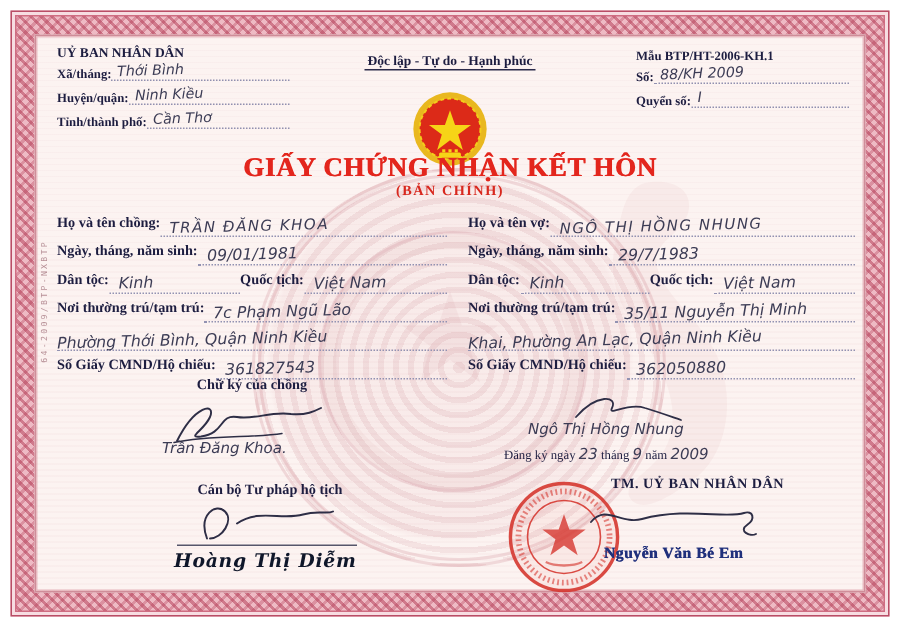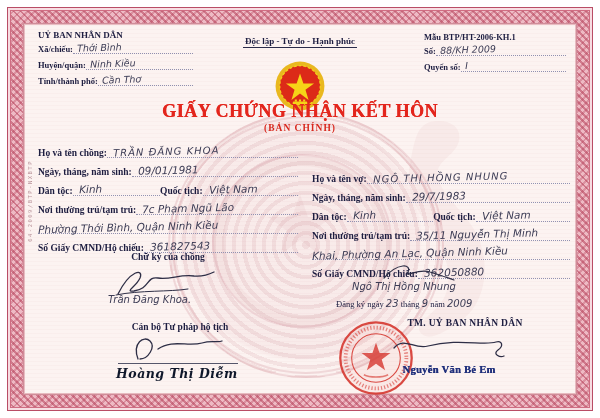--- a/index.html
+++ b/index.html
@@ -60,21 +60,21 @@
   .republic { text-align:center; }
   .republic .l1 { font-size:9.5px; font-weight:bold; color:#1d1d40; letter-spacing:.2px; }
   .republic .l2 { display:inline-block; font-size:9px; font-weight:bold; color:#1d1d40; border-bottom:1px solid #2a2a4a; padding:1px 2px 1px 2px; margin-top:1px; }
   .title {
     position:absolute; left:0; top:101px; width:100%; text-align:center;
     color:#e3261d; font-weight:bold; font-size:18px; letter-spacing:.5px;
     text-shadow:.4px 0 0 #e3261d;
   }
   .subtitle { position:absolute; left:0; top:123px; width:100%; text-align:center; color:#d8281e; font-weight:bold; font-size:9.5px; letter-spacing:1px; }
   .col { position:absolute; top:139px; width:260px; }
-  .col .line { display:flex; align-items:flex-end; height:19px; }
+  .col .line { display:flex; align-items:center; height:19px; }
   .col .fill { flex:1; border-bottom:1px dotted #9292b2; padding:0 2px 0 6px; position:relative; }
   .col .fill .hw { display:inline-block; transform:rotate(-1.5deg) translateY(2px); }
   .sig-head { position:absolute; width:200px; text-align:center; color:#1d1d40; font-size:9.5px; font-weight:bold; }
   .center-text { text-align:center; }
   .regline { position:absolute; font-size:8.5px; color:#1d1d40; white-space:nowrap; }
   .regline .hw { font-size:10px; }
   .committee { position:absolute; text-align:center; color:#1d1d40; font-weight:bold; font-size:9.5px; letter-spacing:.3px; }
   .chairman-name {
     position:absolute; font-family:"Liberation Serif", serif; font-weight:bold;
     color:#20307c; font-size:10.5px; letter-spacing:.3px; text-shadow:.3px 0 0 #20307c;
@@ -100,21 +100,21 @@
     <polygon points="38,6 46,29 70,29 51,43 58,67 38,52 18,67 25,43 6,29 30,29" fill="rgba(186,96,110,.14)"></polygon>
   </svg>
   <svg class="wm-map" width="110" height="230" viewBox="0 0 110 230">
     <path d="M38,4 C58,0 72,10 66,26 C60,40 42,44 46,60 C52,82 78,96 88,124 C98,152 92,186 70,202 C56,212 36,226 28,214 C22,204 44,196 52,180 C62,160 54,134 40,114 C26,94 12,72 18,46 C22,26 24,8 38,4 Z" fill="rgba(186,96,110,.12)"></path>
   </svg>
   <div class="edge-code">64-2009/BTP-NXBTP</div>
 
   <div class="blk issuer" style="left:38px; top:30px; width:155px;">
     <div class="lbl" style="font-size:9px;">UỶ BAN NHÂN DÂN</div>
     <div class="row">
-      <span class="lbl sm">Xã/chiếu:</span>
+      <span class="lbl sm">Xã/tháng:</span>
       <span class="fill"><span class="hw">Thới Bình</span></span>
     </div>
     <div class="row">
       <span class="lbl sm">Huyện/quận:</span>
       <span class="fill"><span class="hw">Ninh Kiều</span></span>
     </div>
     <div class="row">
       <span class="lbl sm">Tỉnh/thành phố:</span>
       <span class="fill"><span class="hw">Cần Thơ</span></span>
     </div>
@@ -171,21 +171,21 @@
     </div>
     <div class="line">
       <span class="fill" style="padding-left:0;"><span class="hw">Phường Thới Bình, Quận Ninh Kiều</span></span>
     </div>
     <div class="line">
       <span class="lbl">Số Giấy CMND/Hộ chiếu:</span>
       <span class="fill"><span class="hw">361827543</span></span>
     </div>
   </div>
 
-  <div class="col" style="left:312px; width:258px;margin-top:26px;">
+  <div class="col" style="left:312px; width:258px;">
     <div class="line">
       <span class="lbl">Họ và tên vợ:</span>
       <span class="fill"><span class="hw hw-name">NGÔ THỊ HỒNG NHUNG</span></span>
     </div>
     <div class="line">
       <span class="lbl">Ngày, tháng, năm sinh:</span>
       <span class="fill"><span class="hw">29/7/1983</span></span>
     </div>
     <div class="line">
       <span class="lbl">Dân tộc:</span>

